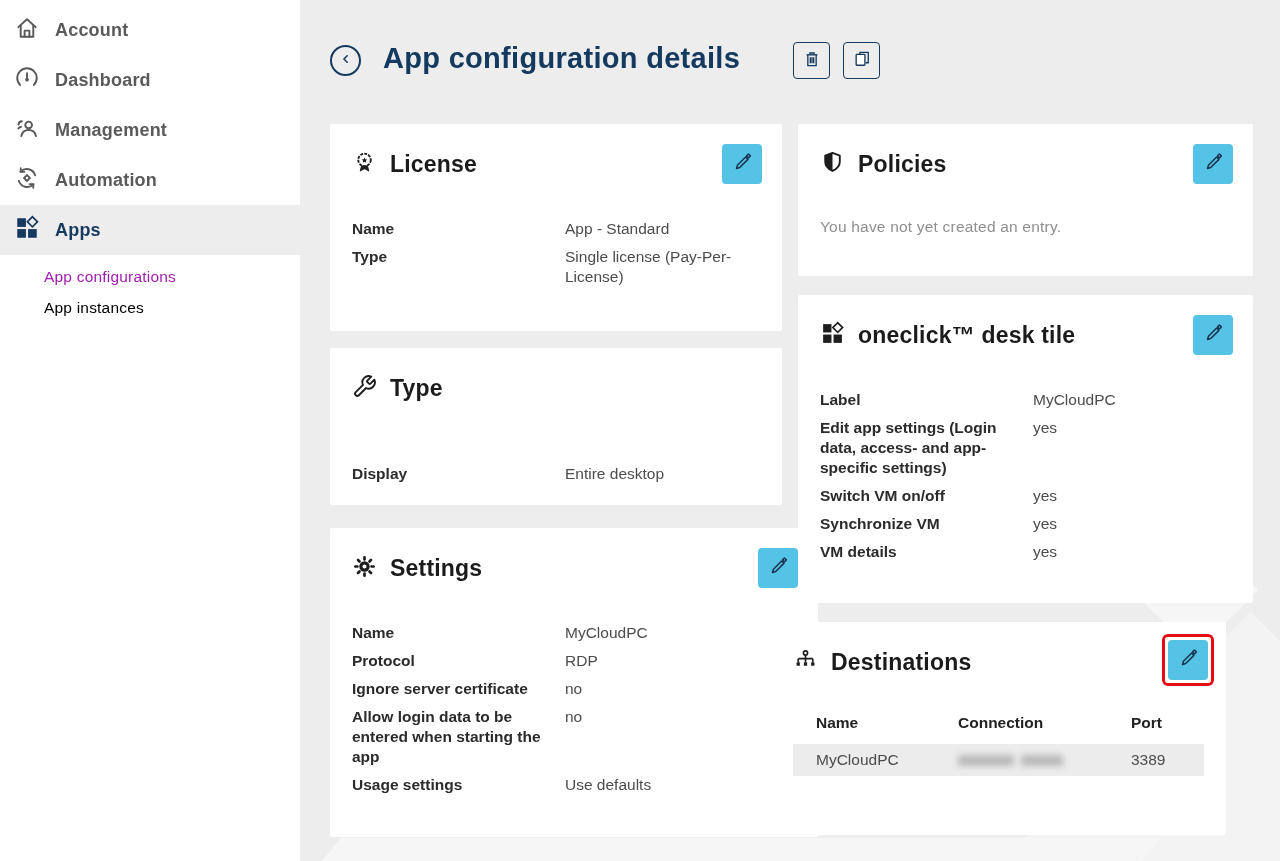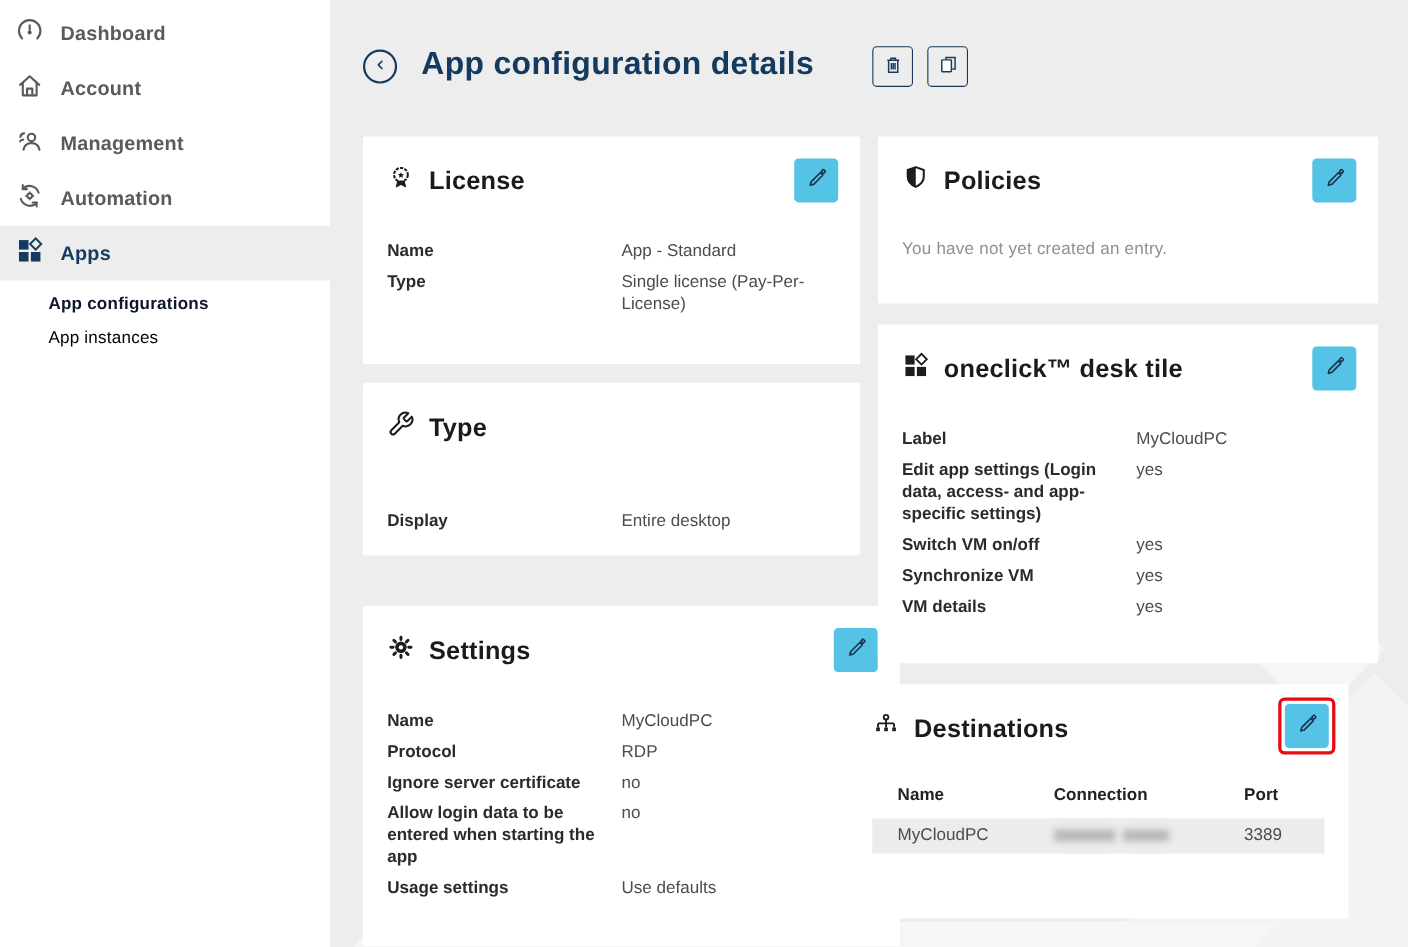--- a/index.html
+++ b/index.html
@@ -18,41 +18,41 @@
   
   .sidebar{position:absolute;left:0;top:0;width:300px;height:861px;background:#fff;z-index:3;}
   .nav{padding-top:5px;}
   .nav-item{display:flex;align-items:center;gap:15px;height:50px;padding-left:14px;cursor:pointer;color:#5a5a5a;}
   .nav-item svg{width:26px;height:26px;flex:0 0 auto;}
   .nav-item .label{font-size:18px;font-weight:600;letter-spacing:.2px;}
   .nav-item.active{background:#ededed;color:#16395f;}
   .nav-item.active .label{font-weight:700;}
   .sub-items{margin:6px 0 0 44px;}
   .sub-item{height:31px;display:flex;align-items:center;font-size:15.5px;color:#000000;cursor:pointer;letter-spacing:.2px;}
-  .sub-item.strong{font-weight:700;color:#0f172a;}
+  .sub-item.strong{font-weight:400;color:#a21caf;}
 
   
   .back-btn{position:absolute;left:330px;top:45px;width:31px;height:31px;border-radius:50%;
     border:2px solid #16395f;background:transparent;color:#16395f;display:flex;align-items:center;
     justify-content:center;cursor:pointer;z-index:2;padding:0;box-sizing:border-box;}
   .back-btn svg{width:18px;height:18px;}
   h1.page-title{position:absolute;left:383px;top:42px;margin:0;font-size:29px;font-weight:800;
     color:#143a60;z-index:2;letter-spacing:.3px;}
   .hdr-btn{position:absolute;top:42px;width:37px;height:37px;background:transparent;
     border:1.6px solid #16395f;border-radius:4px;color:#16395f;display:flex;align-items:center;
     justify-content:center;cursor:pointer;z-index:2;padding:0;box-sizing:border-box;}
   #btn-delete{left:793px;}
   #btn-duplicate{left:843px;}
   .hdr-btn svg{width:20px;height:20px;}
 
   
   .card{position:absolute;background:#fff;z-index:2;padding:20px 22px;box-sizing:border-box;border-radius:2px;}
   #card-license{left:330px;top:124px;width:452px;height:207px;}
   #card-type{left:330px;top:348px;width:452px;height:157px;}
-  #card-settings{left:330px;top:551px;width:488px;height:309px;}
+  #card-settings{left:330px;top:528px;width:488px;height:309px;}
   #card-policies{left:798px;top:124px;width:455px;height:152px;}
   #card-oneclick{left:798px;top:295px;width:455px;height:308px;}
   #card-destinations{left:771px;top:622px;width:455px;height:213px;}
 
   .card-head{display:flex;align-items:center;gap:13px;height:40px;}
   .card-head svg{width:25px;height:25px;color:#1d1d1d;flex:0 0 auto;}
   .card-head h2{font-size:23px;font-weight:800;color:#1b1b1b;margin:0;letter-spacing:.2px;}
 
   .edit-btn{position:absolute;top:20px;right:20px;width:40px;height:40px;background:#54c3e6;
     border:none;border-radius:4px;display:flex;align-items:center;justify-content:center;cursor:pointer;padding:0;}
@@ -79,38 +79,38 @@
 
 <div class="deco" id="deco-a"></div>
 <div class="deco" id="deco-b"></div>
 <div class="deco" id="deco-c"></div>
 
 <aside class="sidebar">
   <nav class="nav">
 
     <div class="nav-item">
       <span>
+        <svg viewBox="0 0 24 24" fill="none" stroke="currentColor" stroke-width="1.8" stroke-linejoin="round" stroke-linecap="round">
+          <path d="M4 11.2L12 4l8 7.2"></path>
+            <path d="M6.2 9.5V20h11.6V9.5"></path>
+            <path d="M9.8 20v-5.6h4.4V20"></path>
+        </svg>
+      </span>
+      <span class="label">Account</span>
+    </div>
+
+    <div class="nav-item">
+      <span>
         <svg viewBox="0 0 24 24" fill="none" stroke="currentColor" stroke-width="1.8" stroke-linecap="round">
           <path d="M5.6 18.4a9 9 0 1 1 12.8 0"></path>
             <path d="M12 7.5v3.8"></path>
           <circle cx="12" cy="13.5" r="1.7" fill="currentColor" stroke="none"></circle>
         </svg>
       </span>
       <span class="label">Dashboard</span>
-    </div>
-
-    <div class="nav-item">
-      <span>
-        <svg viewBox="0 0 24 24" fill="none" stroke="currentColor" stroke-width="1.8" stroke-linejoin="round" stroke-linecap="round">
-          <path d="M4 11.2L12 4l8 7.2"></path>
-            <path d="M6.2 9.5V20h11.6V9.5"></path>
-            <path d="M9.8 20v-5.6h4.4V20"></path>
-        </svg>
-      </span>
-      <span class="label">Account</span>
     </div>
 
     <div class="nav-item">
       <span>
         <svg viewBox="0 0 24 24" fill="none" stroke="currentColor" stroke-width="1.8" stroke-linecap="round">
           <circle cx="13.5" cy="9.2" r="3.1"></circle>
           <path d="M6.8 19.5c.6-3.6 3.2-5.6 6.7-5.6s6.1 2 6.7 5.6"></path>
           <path d="M7.3 5.8c-1.7.1-2.9 1.2-3.1 2.9"></path>
             <path d="M4 12.4c.5-.8 1.4-1.3 2.5-1.4"></path>
         </svg>

